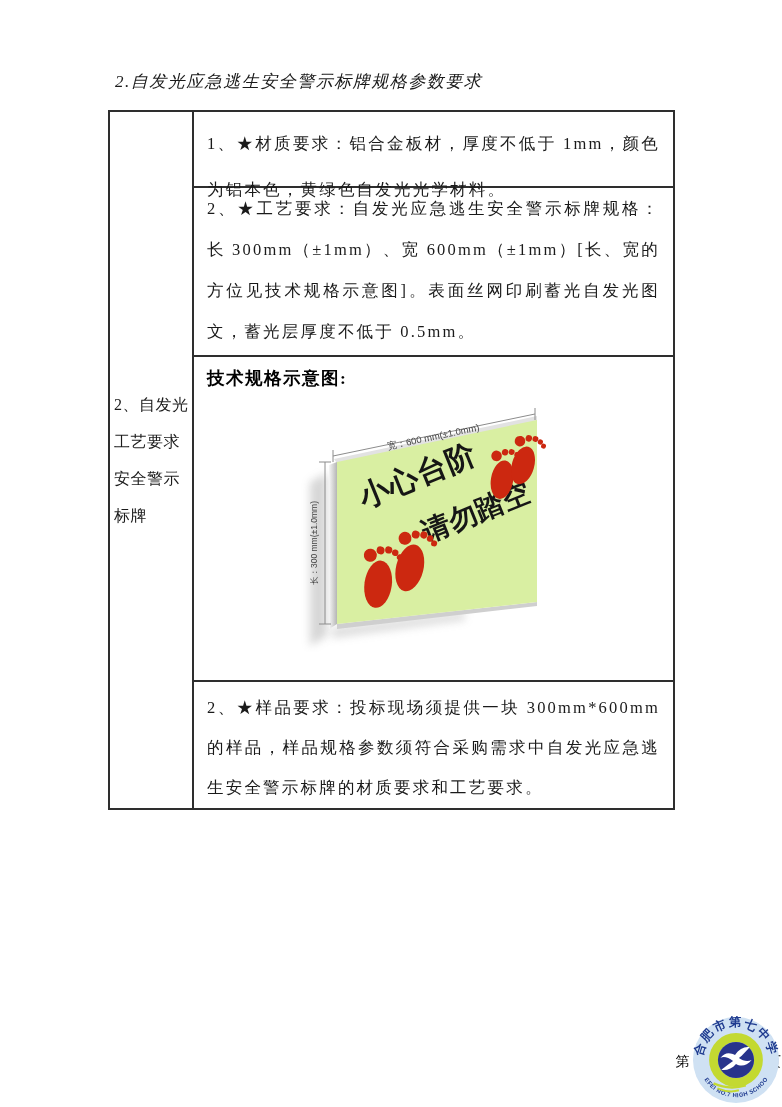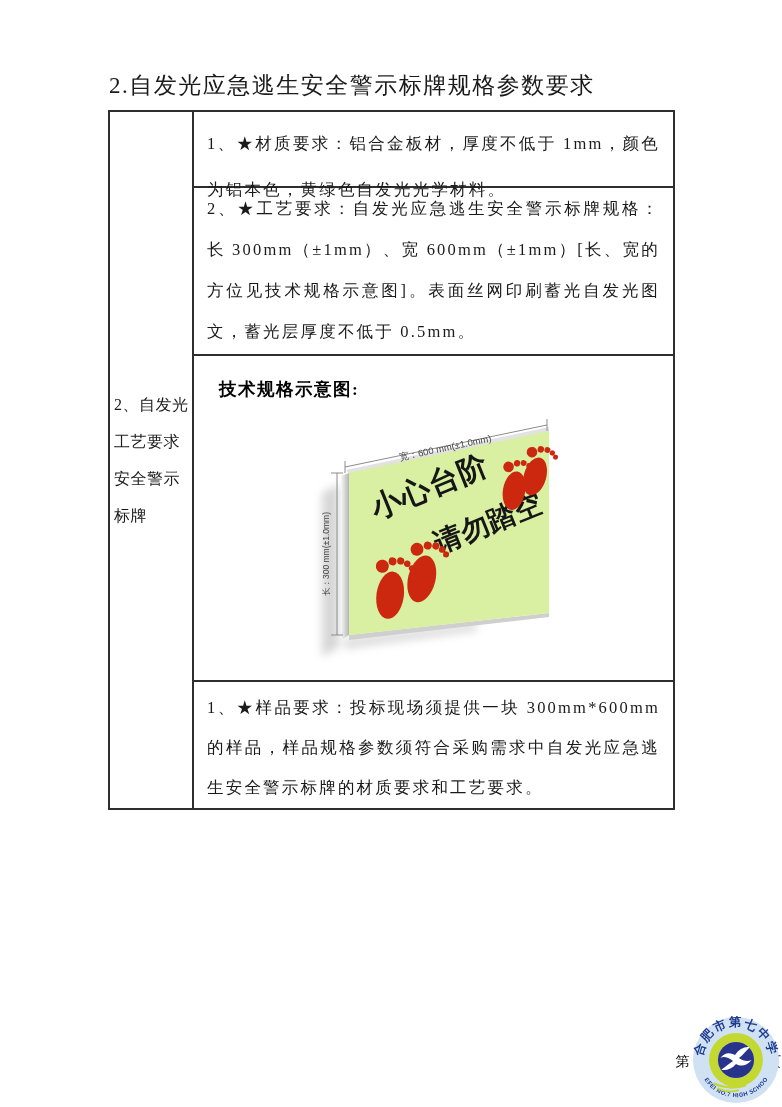--- a/index.html
+++ b/index.html
@@ -1,36 +1,36 @@
 <!DOCTYPE html>
 <html><head>
 <meta charset="utf-8">
 <style>
   html,body{margin:0;padding:0;}
   body{
     width:782px;height:1107px;position:relative;background:#ffffff;
     font-family:"Liberation Serif","DejaVu Serif",serif;color:#1a1a1a;overflow:hidden;
   }
   .doc-title{
-    position:absolute;left:109px;top:70px;font-size:23px;letter-spacing:1.5px;
+    position:absolute;left:115px;top:70px;font-size:17px;letter-spacing:1.5px;font-style:italic;
   }
   .spec-table{
     position:absolute;left:108px;top:110px;width:567px;height:700px;
     border:2px solid #2e2e2e;box-sizing:border-box;display:flex;background:#fff;
   }
   .cat-cell{
     width:84px;border-right:2px solid #2e2e2e;box-sizing:border-box;
     display:flex;flex-direction:column;justify-content:center;padding-left:4px;
   }
   .cat-line{font-size:16px;line-height:37px;letter-spacing:.5px;white-space:nowrap;}
   .rows{flex:1;display:flex;flex-direction:column;min-width:0;}
   .trow{box-sizing:border-box;border-bottom:2px solid #2e2e2e;padding:0 13px;}
   .row1{height:76px;}
   .row2{height:176px;}
-  .row3{height:340px;padding:12px;}
+  .row3{height:340px;padding:0;}
   .row4{height:126px;border-bottom:none;}
   .trow p{margin:0;font-size:16.5px;line-height:41px;text-align:justify;letter-spacing:2.2px;}
   .row1 p{line-height:46px;padding-top:9px;}
   .row2 p{padding-top:0;}
   .row4 p{line-height:40px;padding-top:6px;}
   .diag-heading{
     font-size:17.5px;font-weight:bold;letter-spacing:1.5px;
     padding:8px 13px 0;line-height:26px;color:#000;
   }
   .sign-svg{display:block;margin:9px 0 0 96px;}
@@ -115,21 +115,21 @@
         <text class="sign-text" transform="translate(137,142) rotate(-22)" font-size="28" letter-spacing="0.5">请勿踏空</text>
 
         <use href="#foot" fill="#cc2810" transform="translate(214,69) rotate(10) scale(1.55)"></use>
         <use href="#foot" fill="#cc2810" transform="translate(236,55) rotate(16) scale(1.55)"></use>
         <use href="#foot" fill="#cc2810" transform="translate(90,171) rotate(8) scale(1.9)"></use>
         <use href="#foot" fill="#cc2810" transform="translate(123,155) rotate(14) scale(1.9)"></use>
       </svg>
     </div>
 
     <div class="trow row4">
-      <p>1、★样品要求：投标现场须提供一块 300mm*600mm 的样品，样品规格参数须符合采购需求中自发光应急逃生安全警示标牌的材质要求和工艺要求。</p>
+      <p>2、★样品要求：投标现场须提供一块 300mm*600mm 的样品，样品规格参数须符合采购需求中自发光应急逃生安全警示标牌的材质要求和工艺要求。</p>
     </div>
 
   </div>
 </div>
 
 <div class="footer">第 6 页 共 23 页</div>
 
 <svg class="logo" viewBox="0 0 90 90" xmlns="http://www.w3.org/2000/svg">
   <circle cx="45" cy="45" r="44" fill="#cfe1f3"></circle>
   <defs>

